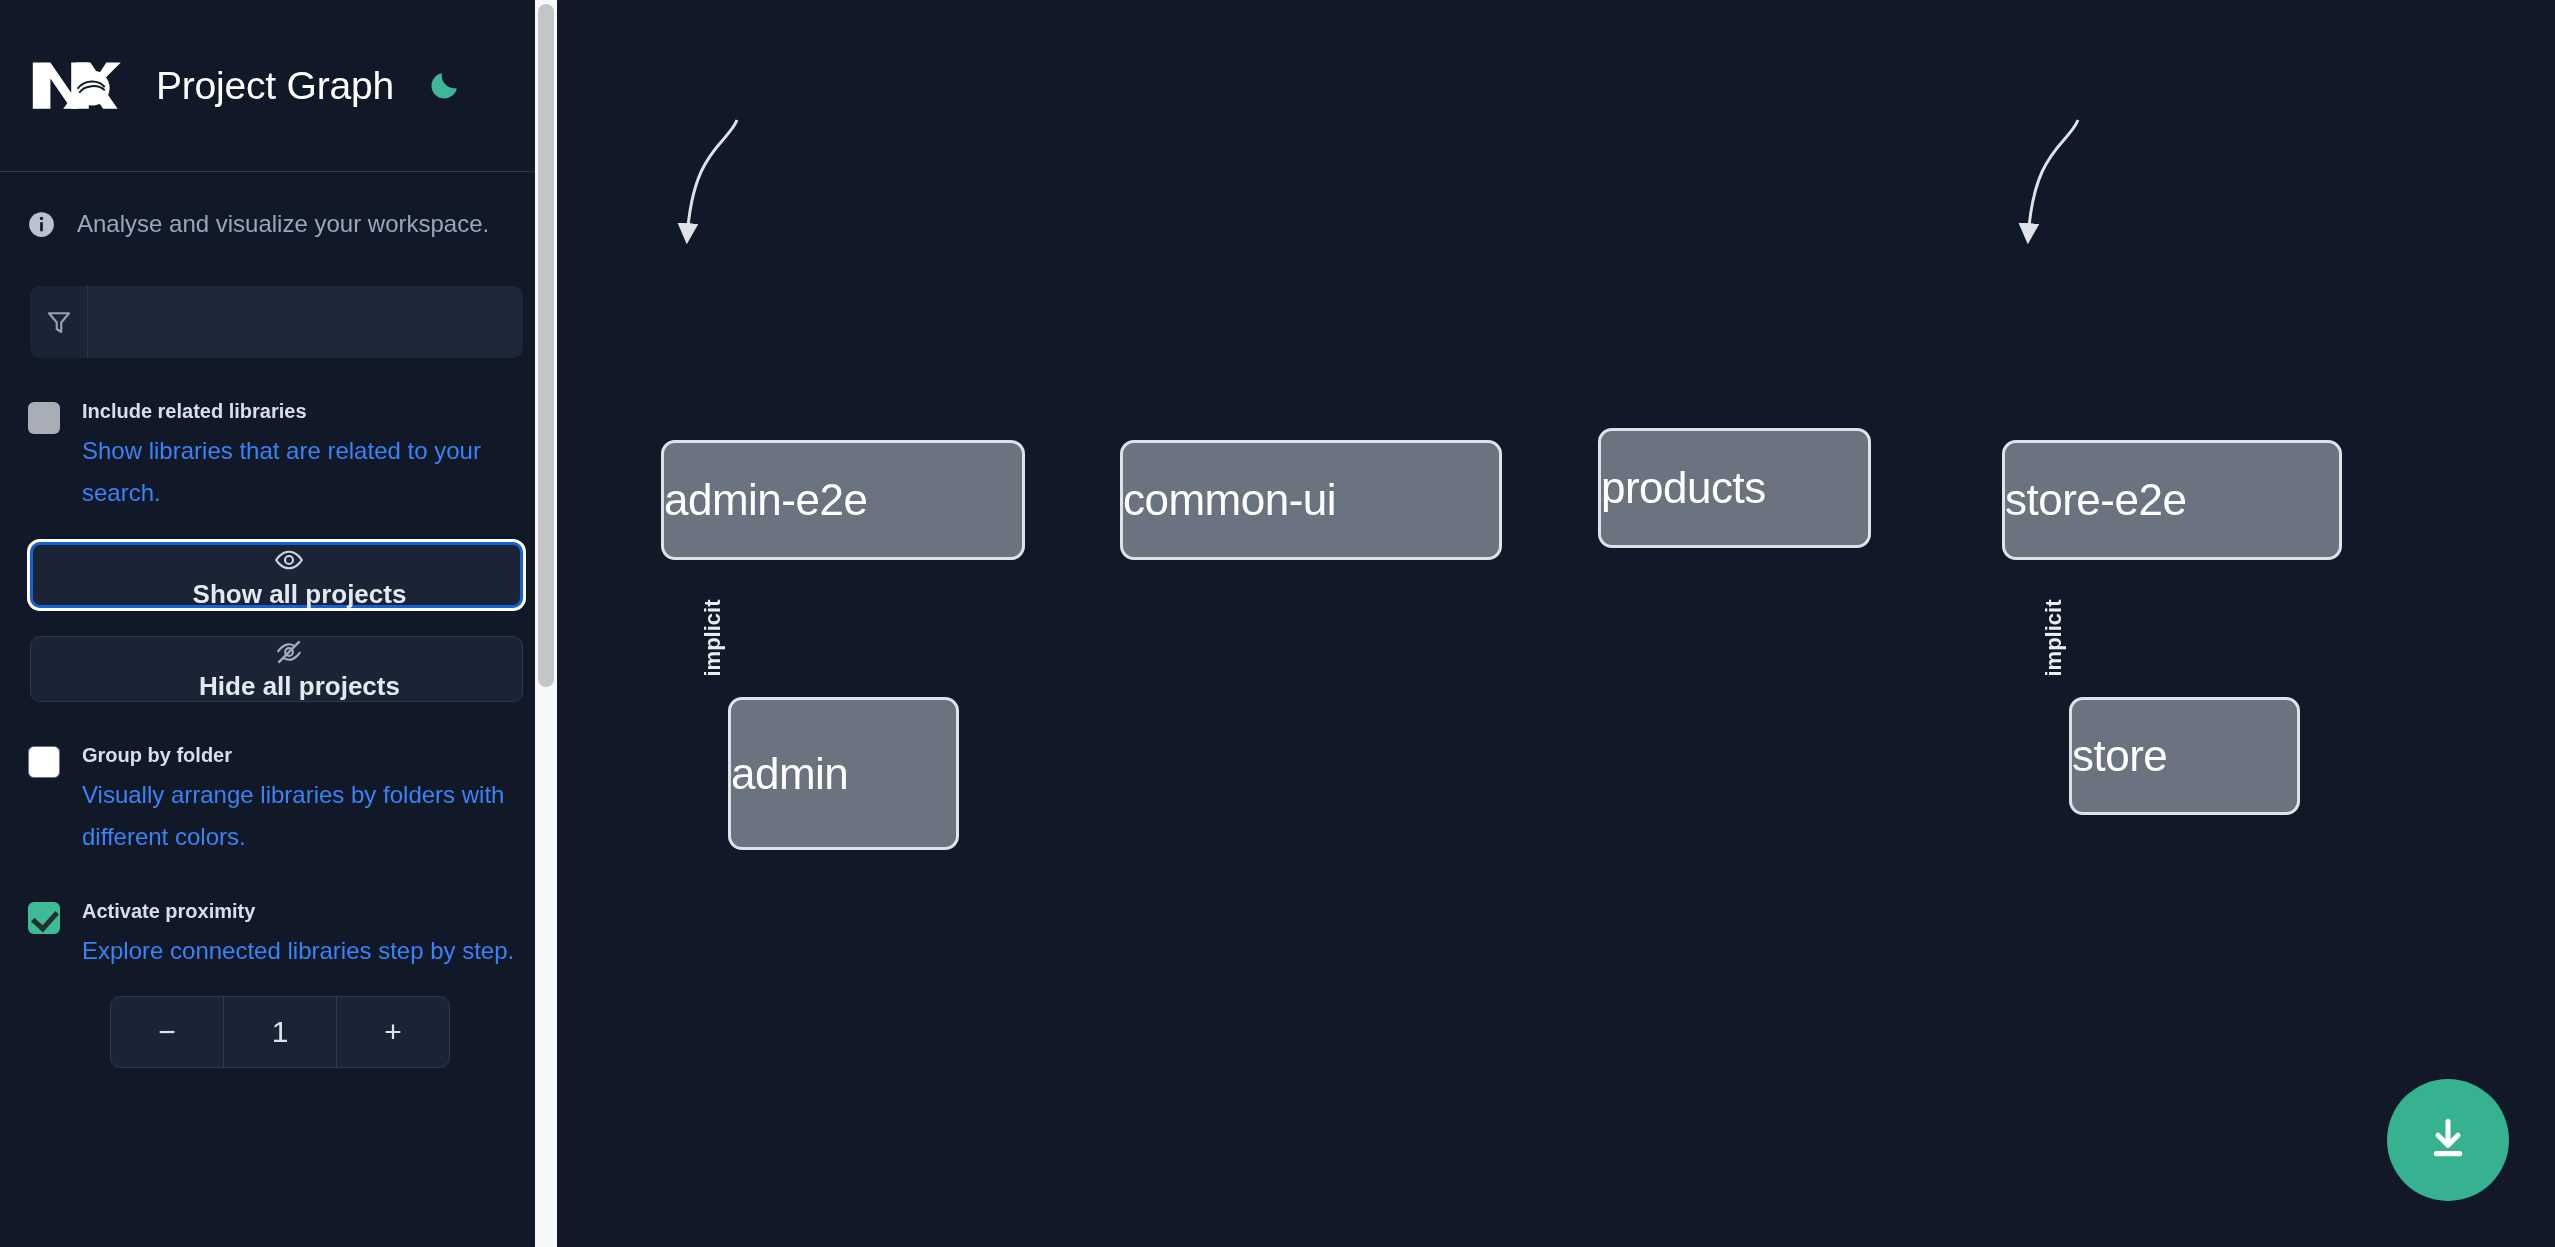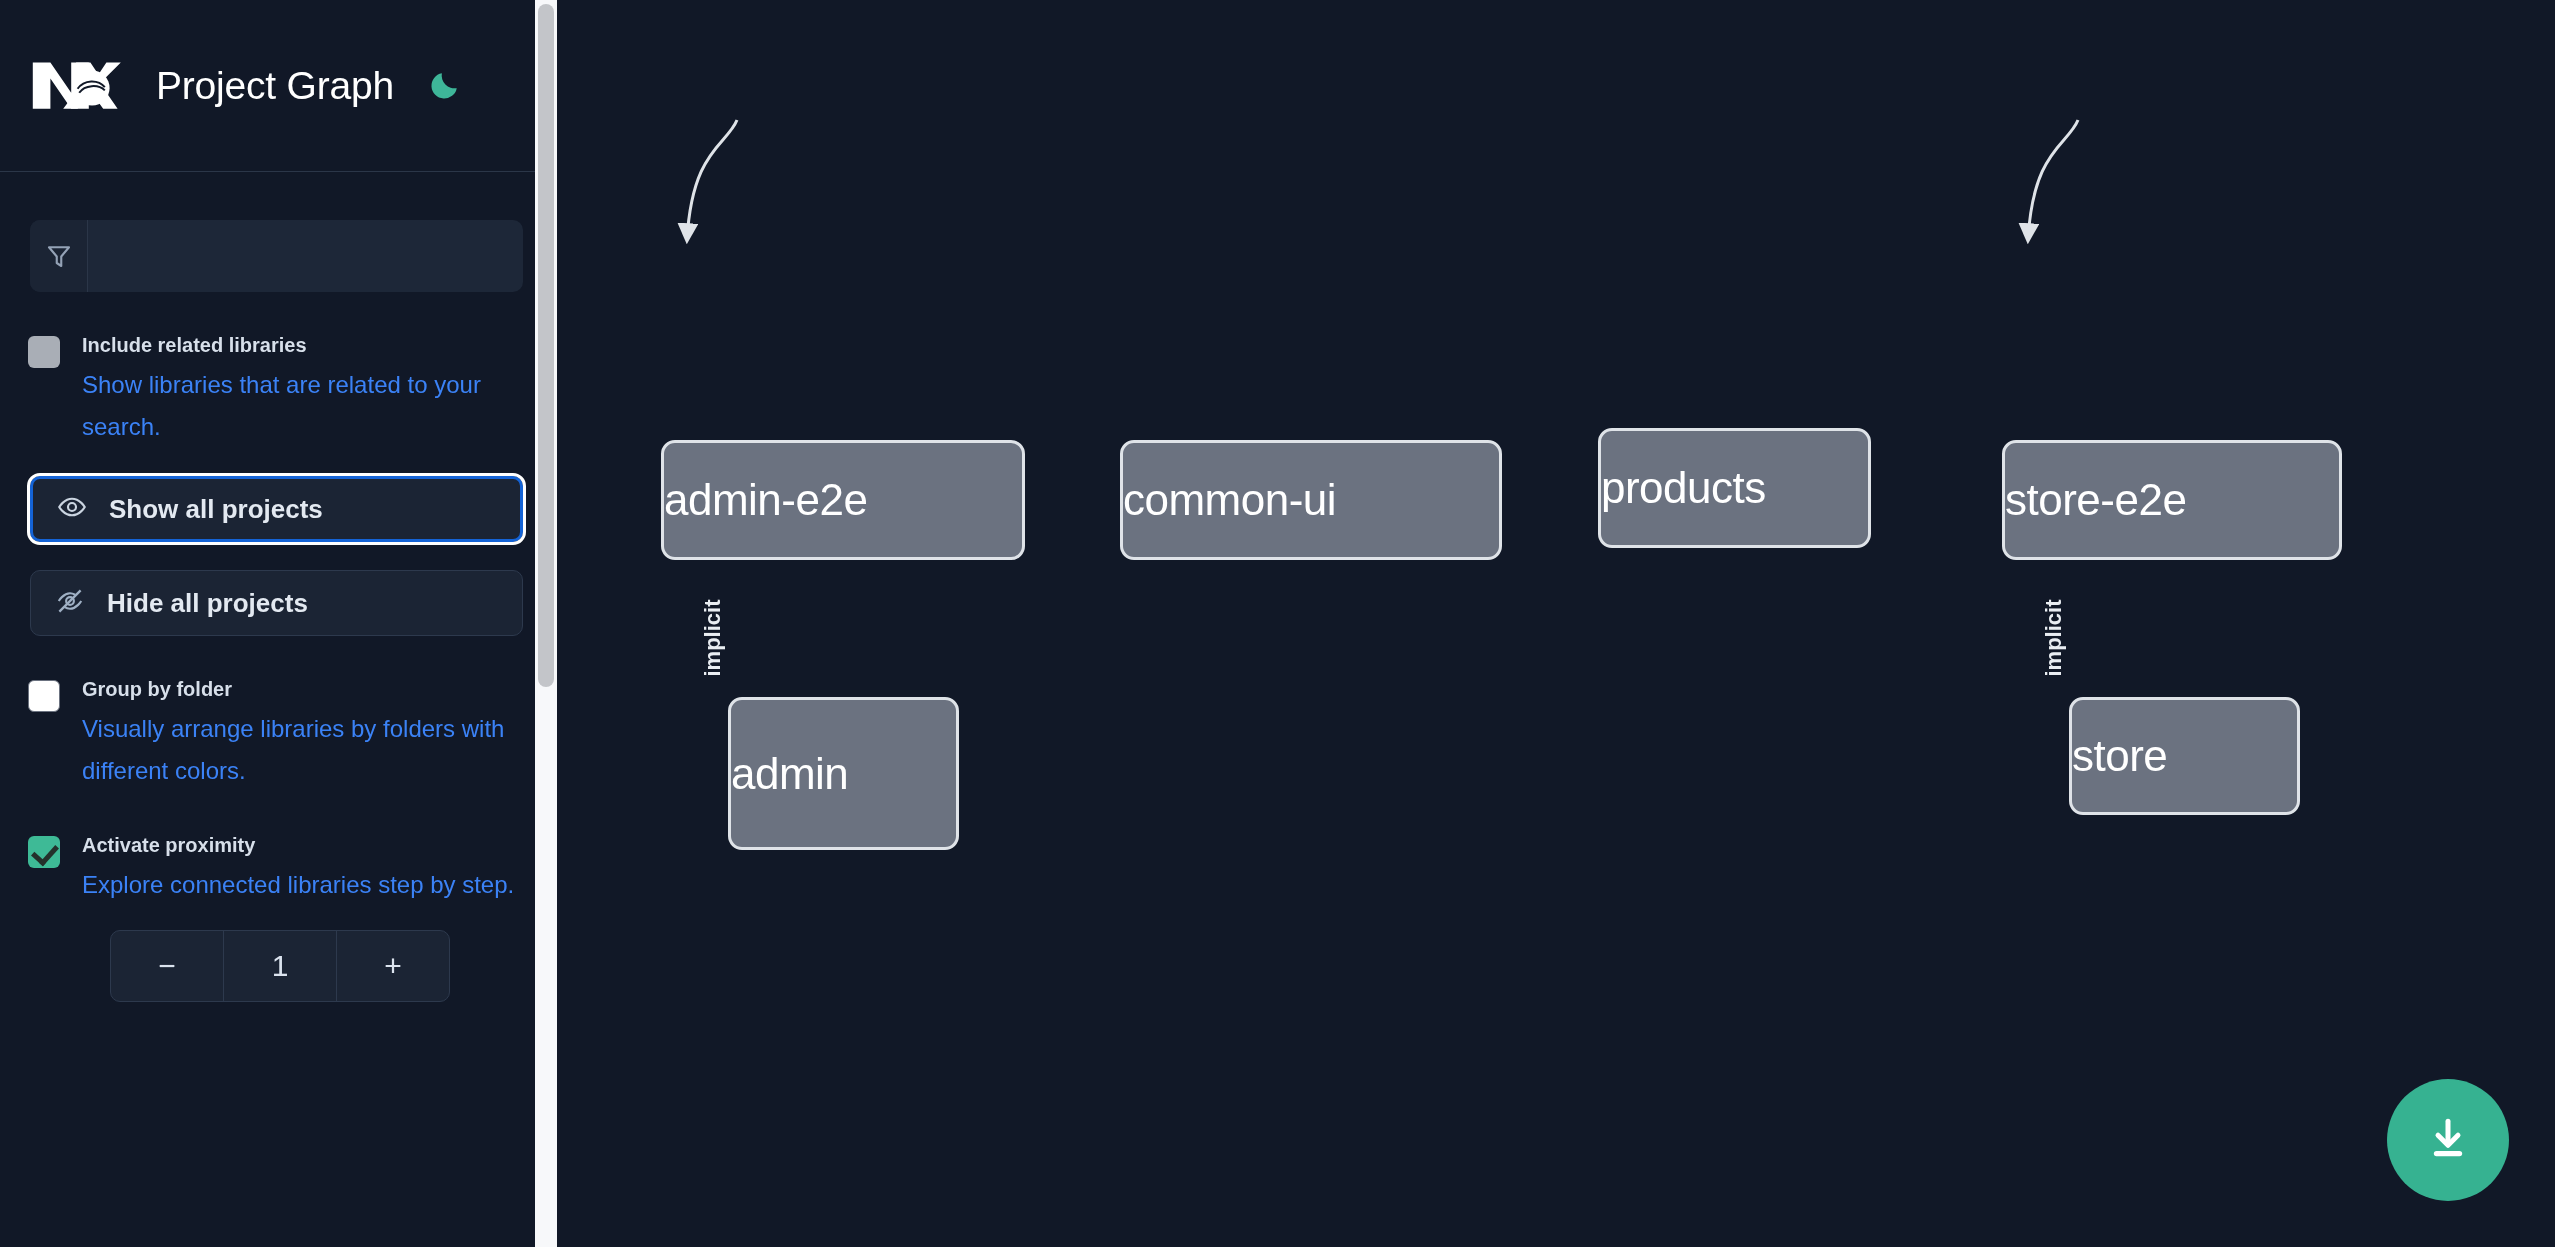--- a/index.html
+++ b/index.html
@@ -120,20 +120,21 @@
 
   .pbtn {
     display: flex; align-items: center;
     height: 66px;
     margin: 0 34px 0 30px;
     border-radius: 10px;
     background: #1b2434;
     border: 1px solid #2d394d;
     padding-left: 24px;
     cursor: pointer;
+    flex-direction: column;
   }
   .pbtn-label {
     margin-left: 22px;
     color: #e3e9f1;
     font-size: 26px;
     font-weight: bold;
   }
   .pbtn.focused {
     border: 3px solid #1463d6;
     outline: 3px solid #ffffff;
@@ -239,20 +240,30 @@
           </svg>
         </span>
         <span class="brand-title">Project Graph</span>
         <span class="theme-toggle">
           <svg viewBox="0 0 24 24" width="34" height="34" aria-hidden="true">
             <path fill="#3eb699" d="M21 13.5A9 9 0 0 1 10.5 3a9 9 0 1 0 10.5 10.5z"></path>
           </svg>
         </span>
       </div>
 
+      <div class="tagline-row">
+        <span class="info-icon">
+          <svg viewBox="0 0 24 24" width="27" height="27" aria-hidden="true">
+            <circle cx="12" cy="12" r="11" fill="#b9c2ce"></circle>
+            <rect x="10.8" y="10" width="2.4" height="8" fill="#111827"></rect>
+            <circle cx="12" cy="6.6" r="1.5" fill="#111827"></circle>
+          </svg>
+        </span>
+        <span class="tagline-text">Analyse and visualize your workspace.</span>
+      </div>
 
       <div class="search-wrap">
         <span class="search-icon-box">
           <svg viewBox="0 0 24 24" width="30" height="30" aria-hidden="true">
             <path d="M4 5h16l-6.2 7.4V20l-3.6-2.4v-5.2z" fill="none" stroke="#94a2b6" stroke-width="1.7" stroke-linejoin="round"></path>
           </svg>
         </span>
       </div>
 
       <div class="check-row">

